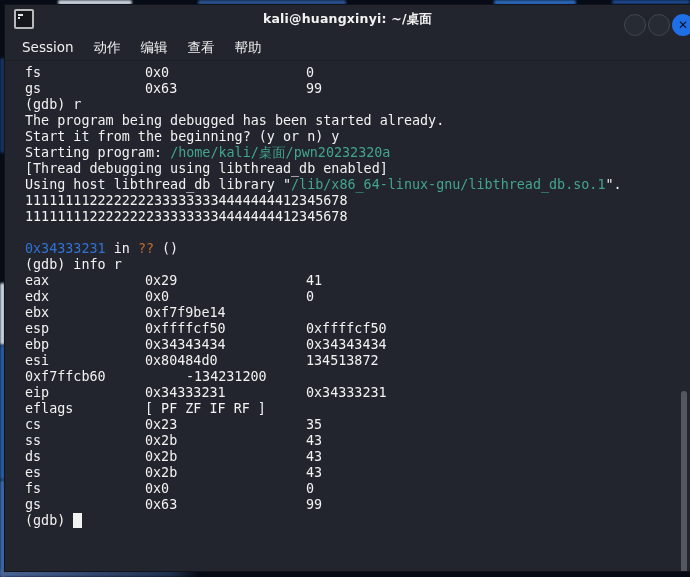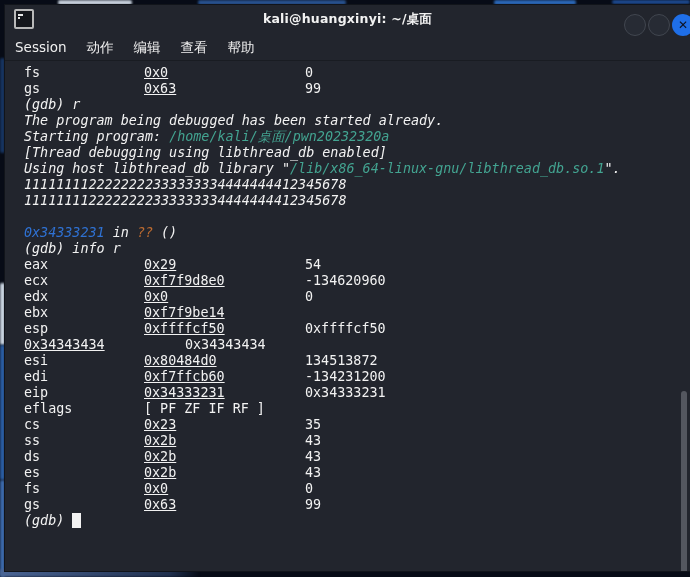--- a/index.html
+++ b/index.html
@@ -42,39 +42,39 @@
   .controls{position:absolute;right:2px;top:9px;display:flex;gap:2px;}
   .ctrl{width:22px;height:22px;border-radius:50%;box-sizing:border-box;}
   .ctrl.plain{background:#272b34;border:1px solid #41464f;}
   .ctrl.close{
     background:var(--close-button-blue,#1f6fe8);border:none;margin-right:-6px;
     display:flex;align-items:center;justify-content:center;
     color:#0e1220;font-size:12px;font-weight:bold;line-height:1;
   }
   
   .menubar{
-    height:27px;display:flex;align-items:center;gap:0;
+    height:27px;display:flex;align-items:center;padding-left:7px;gap:0;
     border-bottom:1px solid #191c22;flex:0 0 auto;
   }
   .menu-item{
     color:#f0f0f0;font-size:13.5px;padding:0 10px;line-height:26px;white-space:nowrap;
   }
   
   .term{
     flex:1;position:relative;overflow:hidden;
     background:var(--terminal-background,#22252d);
     color:var(--terminal-foreground,#f2f2f2);
     font-family:"DejaVu Sans Mono","Liberation Mono",monospace;
     font-size:13.4px;line-height:16px;
-    padding:4px 14px 0 9px;box-sizing:border-box;margin-left:10px;
+    padding:4px 14px 0 20px;box-sizing:border-box;
   }
-  .line{height:16px;white-space:pre;font-style:italic;}
+  .line{height:16px;white-space:pre;}
   .row{display:flex;height:16px;white-space:pre;}
   .rname{width:120px;flex:0 0 auto;}
-  .rhex{width:161px;flex:0 0 auto;text-decoration:underline;}
+  .rhex{width:161px;flex:0 0 auto;}
   .rdec{flex:1;}
   .path{color:var(--path-teal,#43a491);}
   .addr{color:var(--address-blue,#2f72d4);}
   .qq{color:var(--unknown-symbol-orange,#bf6c30);}
   .cursor{
     display:inline-block;width:8.4px;height:15px;vertical-align:text-bottom;
     background:var(--terminal-foreground,#f2f2f2);
   }
   .scroll-thumb{
     position:absolute;right:3px;top:330px;width:6px;height:182px;
@@ -125,52 +125,50 @@
 
     <div class="row">
       <span class="rname">fs</span><span class="rhex">0x0</span><span class="rdec">0</span>
     </div>
     <div class="row">
       <span class="rname">gs</span><span class="rhex">0x63</span><span class="rdec">99</span>
     </div>
 
     <div class="line">(gdb) r</div>
     <div class="line">The program being debugged has been started already.</div>
+    <div class="line">Start it from the beginning? (y or n) y</div>
     <div class="line"><span>Starting program: </span><span class="path">/home/kali/桌面/pwn20232320a</span></div>
     <div class="line">[Thread debugging using libthread_db enabled]</div>
     <div class="line"><span>Using host libthread_db library "</span><span class="path">/lib/x86_64-linux-gnu/libthread_db.so.1</span><span>".</span></div>
     <div class="line">1111111122222222333333334444444412345678</div>
     <div class="line">1111111122222222333333334444444412345678</div>
     <div class="line"></div>
     <div class="line"><span class="addr">0x34333231</span><span> in </span><span class="qq">??</span><span> ()</span></div>
     <div class="line">(gdb) info r</div>
 
     <div class="row">
-      <span class="rname">eax</span><span class="rhex">0x29</span><span class="rdec">54</span>
-    </div>
-    <div class="row">
-      <span class="rname">ecx</span><span class="rhex">0xf7f9d8e0</span><span class="rdec">-134620960</span>
+      <span class="rname">eax</span><span class="rhex">0x29</span><span class="rdec">41</span>
     </div>
     <div class="row">
       <span class="rname">edx</span><span class="rhex">0x0</span><span class="rdec">0</span>
     </div>
     <div class="row">
       <span class="rname">ebx</span><span class="rhex">0xf7f9be14</span>
     </div>
     <div class="row">
       <span class="rname">esp</span><span class="rhex">0xffffcf50</span><span class="rdec">0xffffcf50</span>
     </div>
     <div class="row">
-      <span class="rhex">0x34343434</span><span class="rdec">0x34343434</span>
+      <span class="rname">ebp</span><span class="rhex">0x34343434</span><span class="rdec">0x34343434</span>
     </div>
     <div class="row">
       <span class="rname">esi</span><span class="rhex">0x80484d0</span><span class="rdec">134513872</span>
     </div>
     <div class="row">
-      <span class="rname">edi</span><span class="rhex">0xf7ffcb60</span><span class="rdec">-134231200</span>
+      <span class="rhex">0xf7ffcb60</span><span class="rdec">-134231200</span>
     </div>
     <div class="row">
       <span class="rname">eip</span><span class="rhex">0x34333231</span><span class="rdec">0x34333231</span>
     </div>
     <div class="row">
       <span class="rname">eflags</span><span class="rdec">[ PF ZF IF RF ]</span>
     </div>
     <div class="row">
       <span class="rname">cs</span><span class="rhex">0x23</span><span class="rdec">35</span>
     </div>

